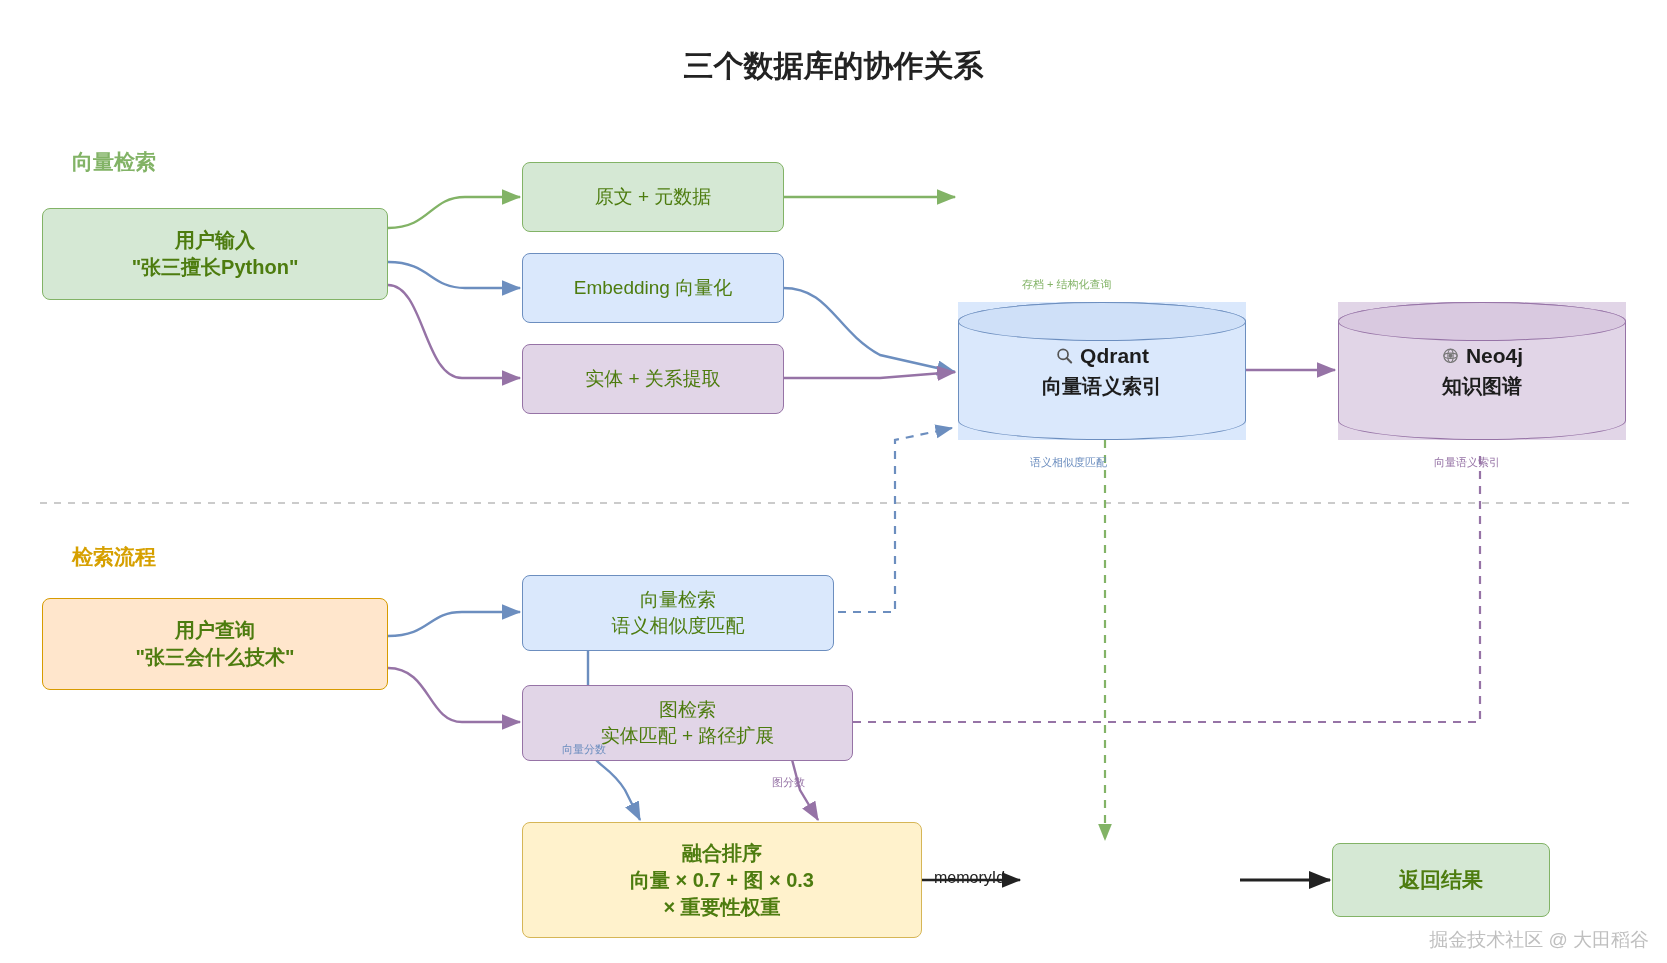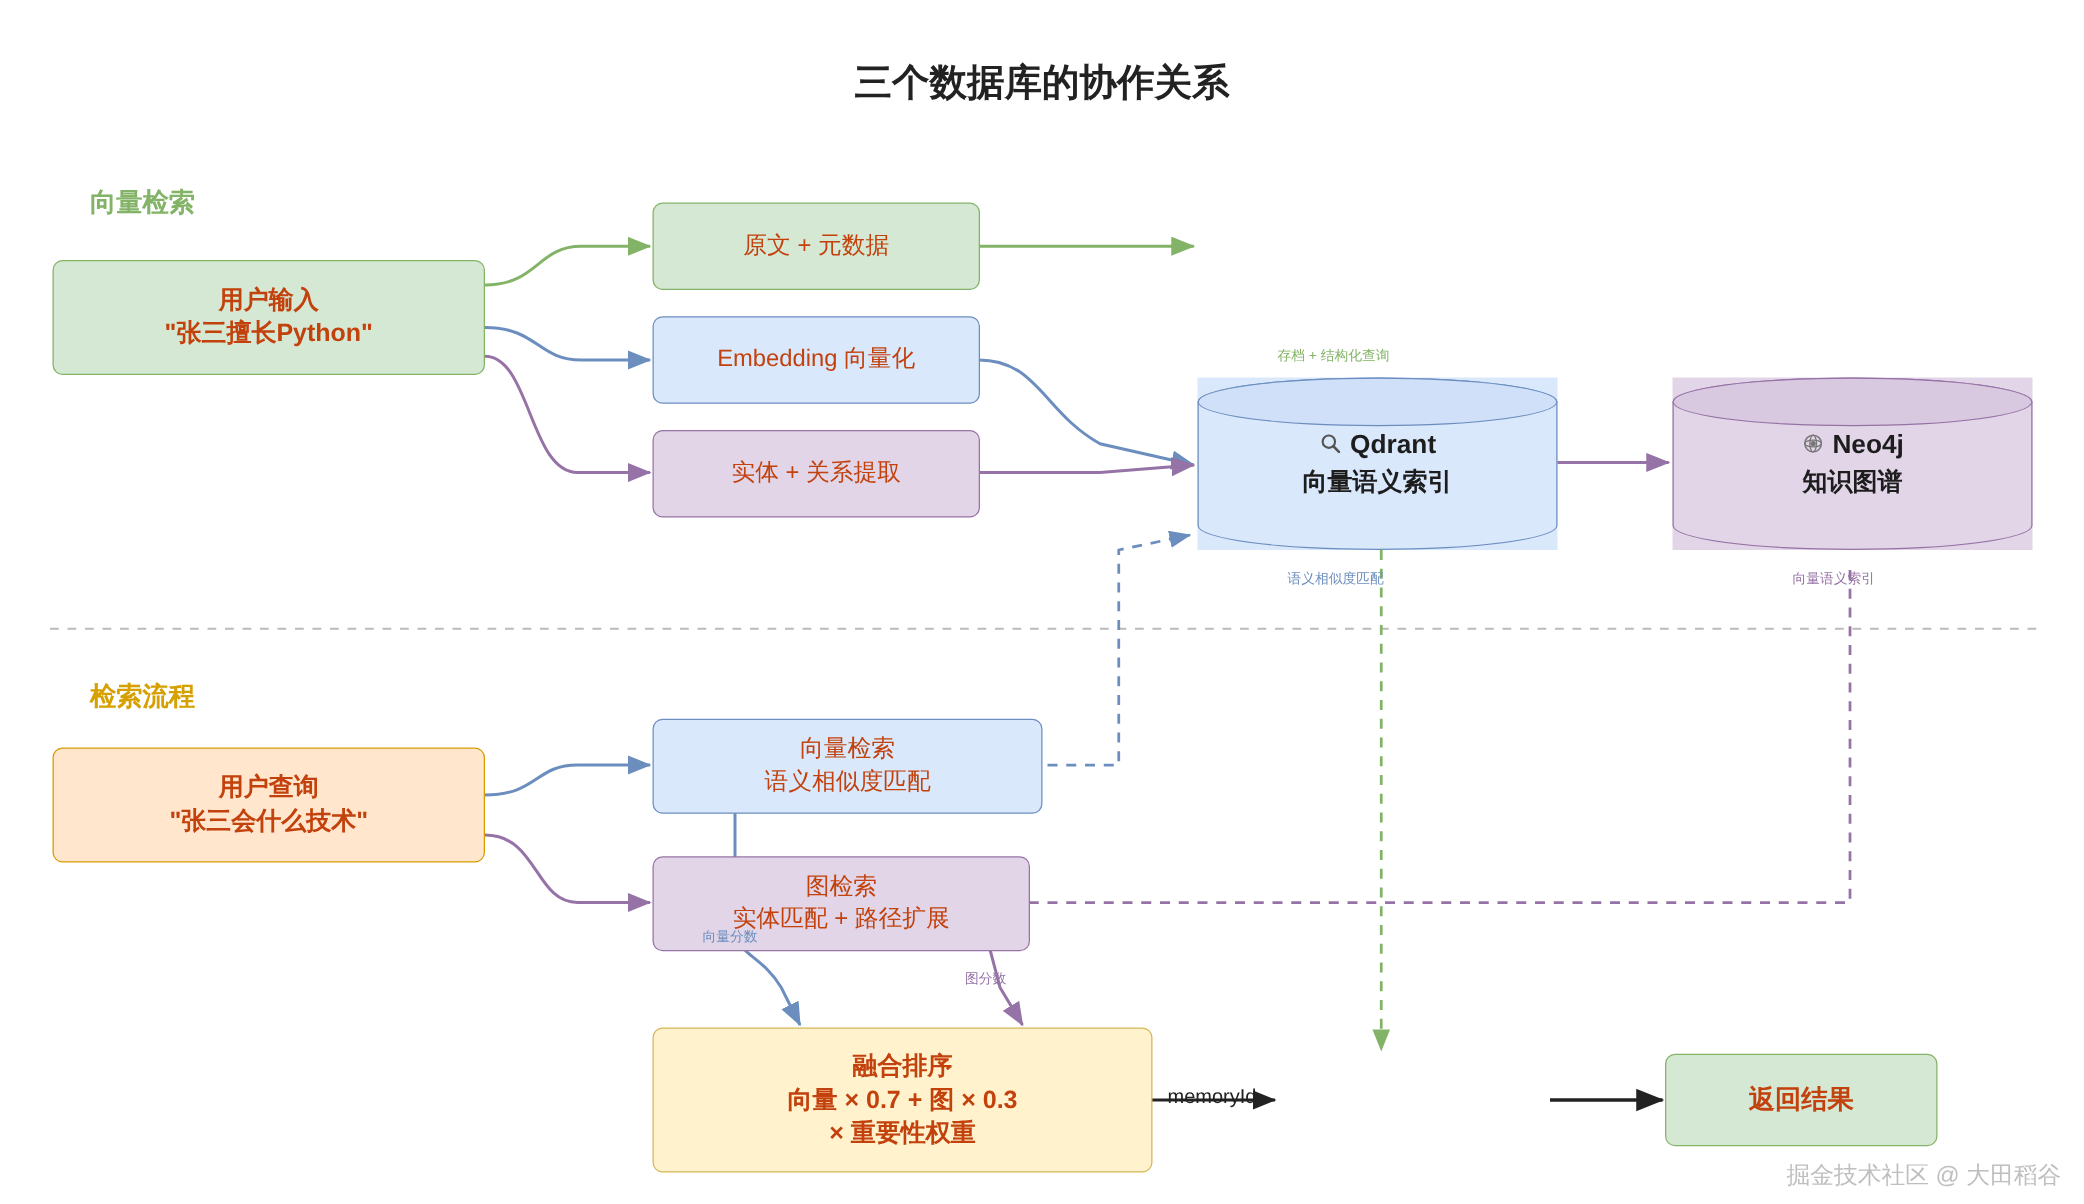--- a/index.html
+++ b/index.html
@@ -29,21 +29,21 @@
     box-sizing: border-box;
     display: flex;
     flex-direction: column;
     align-items: center;
     justify-content: center;
     text-align: right;
     border-radius: 8px;
     border: 1.6px solid #888;
     background: #fff;
     line-height: 1.35;
-    color: #c2410c;
+    color: #4d7c0f;
   }
   .node .l1, .node .l2, .node .l3 {
     display: block;
     white-space: nowrap;
   }
   .node.bold .l1, .node.bold .l2, .node.bold .l3 { font-weight: 700; }
 
   
   .green  { background: #d5e8d4; border-color: #82b366; }
   .blue   { background: #dae8fc; border-color: #6c8ebf; }
@@ -240,21 +240,21 @@
   <div class="node orange bold" style="left:42px; top:598px; width:346px; height:92px; font-size:20px;">
     <span class="l1">用户查询</span>
     <span class="l2">"张三会什么技术"</span>
   </div>
 
   <div class="node blue" style="left:522px; top:575px; width:312px; height:76px; font-size:19px;">
     <span class="l1">向量检索</span>
     <span class="l2">语义相似度匹配</span>
   </div>
 
-  <div class="node purple" style="left:522px; top:685px; width:302px; height:76px; font-size:19px;">
+  <div class="node purple" style="left:522px; top:685px; width:331px; height:76px; font-size:19px;">
     <span class="l1">图检索</span>
     <span class="l2">实体匹配 + 路径扩展</span>
   </div>
 
   <div class="edge-label" style="left:562px; top:742px; color:#6c8ebf;">向量分数</div>
   <div class="edge-label" style="left:772px; top:775px; color:#9673a6;">图分数</div>
 
   <div class="node yellow bold" style="left:522px; top:822px; width:400px; height:116px; font-size:20px;">
     <span class="l1">融合排序</span>
     <span class="l2">向量 × 0.7 + 图 × 0.3</span>

